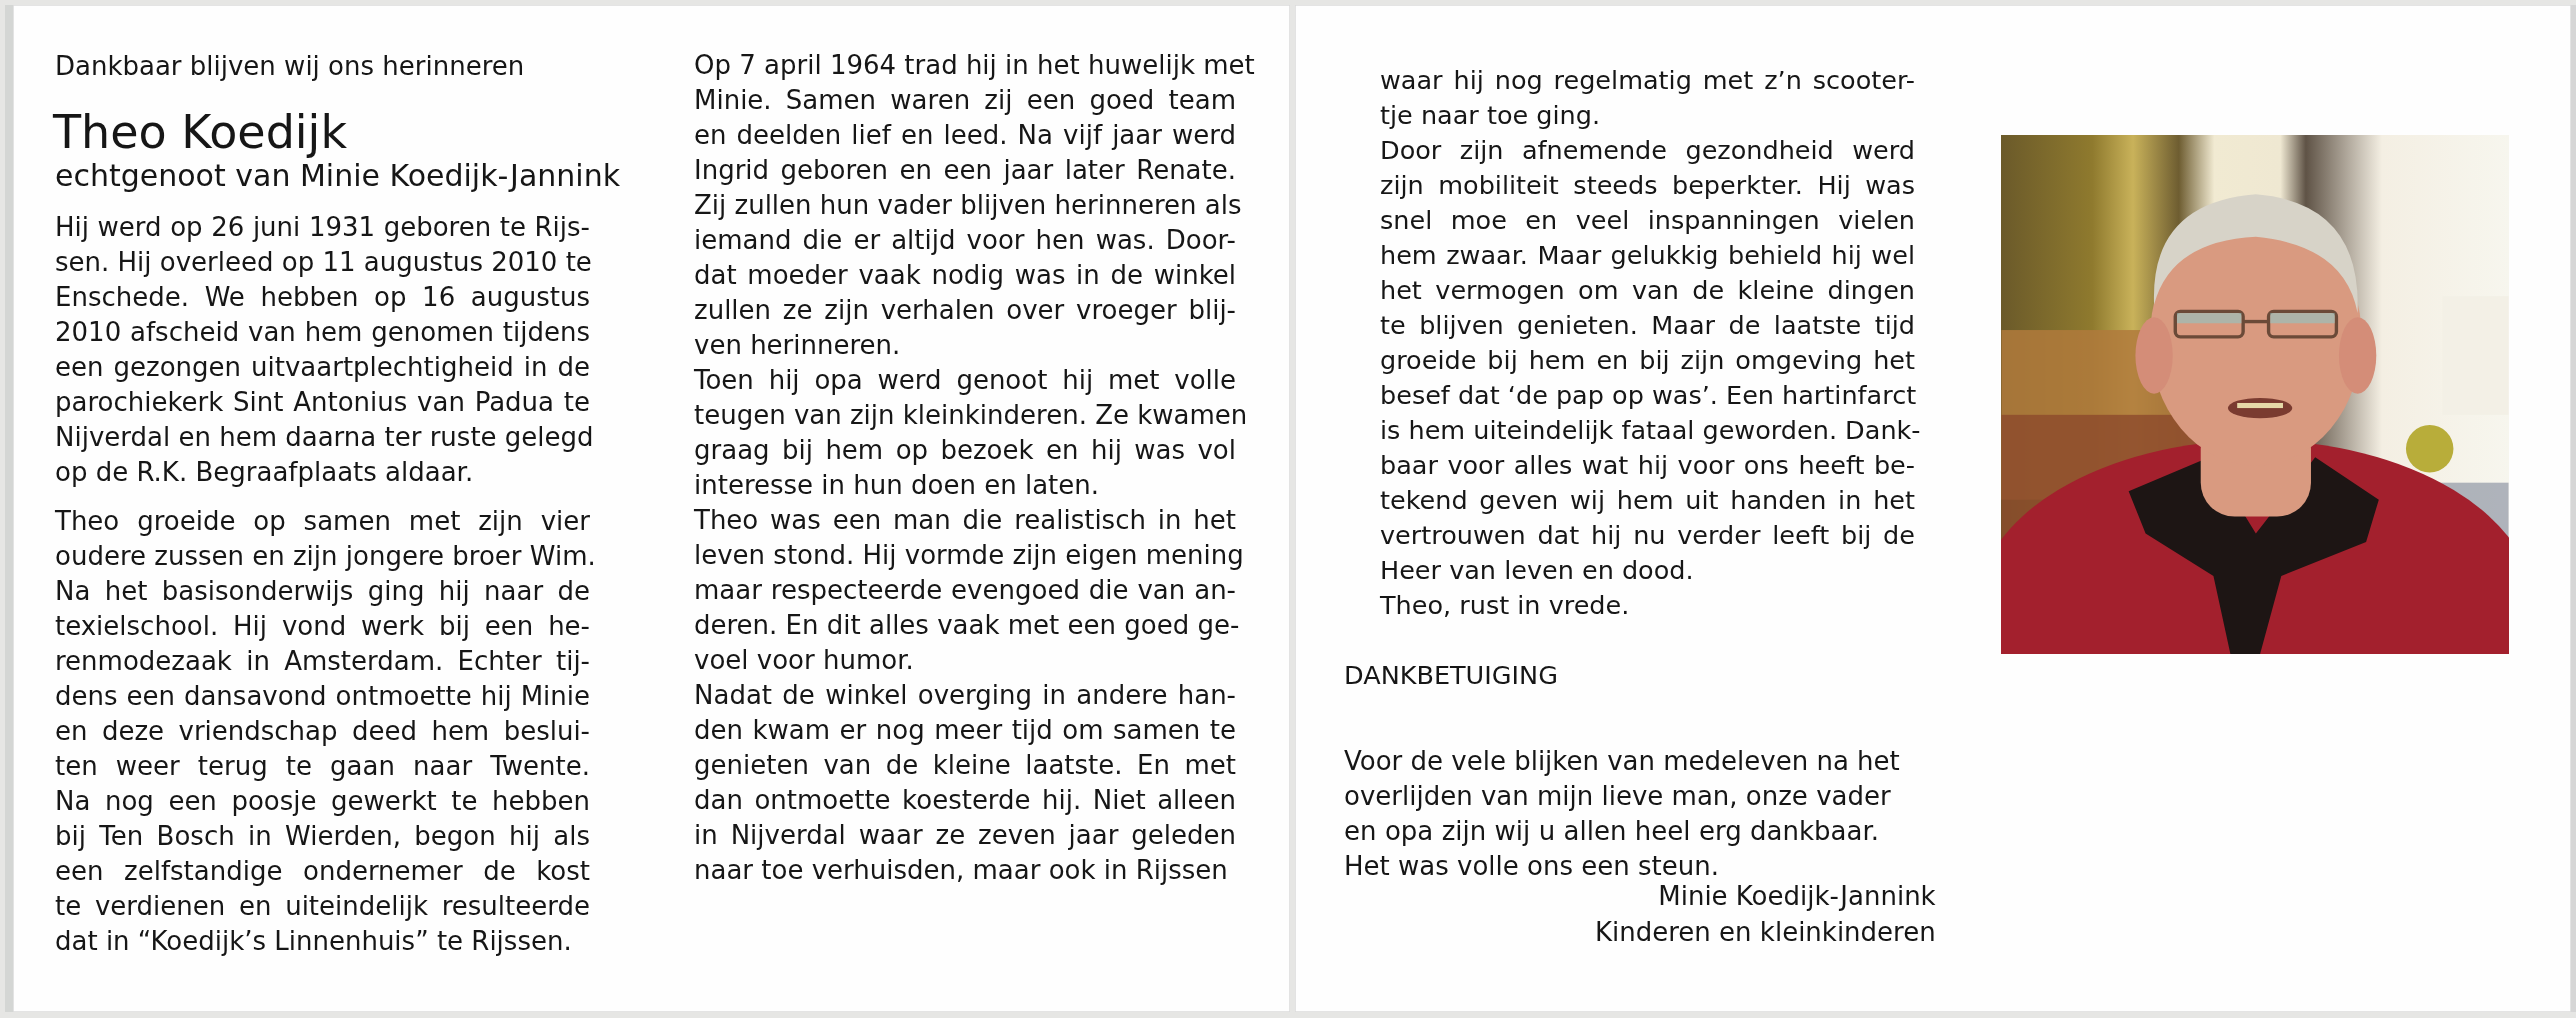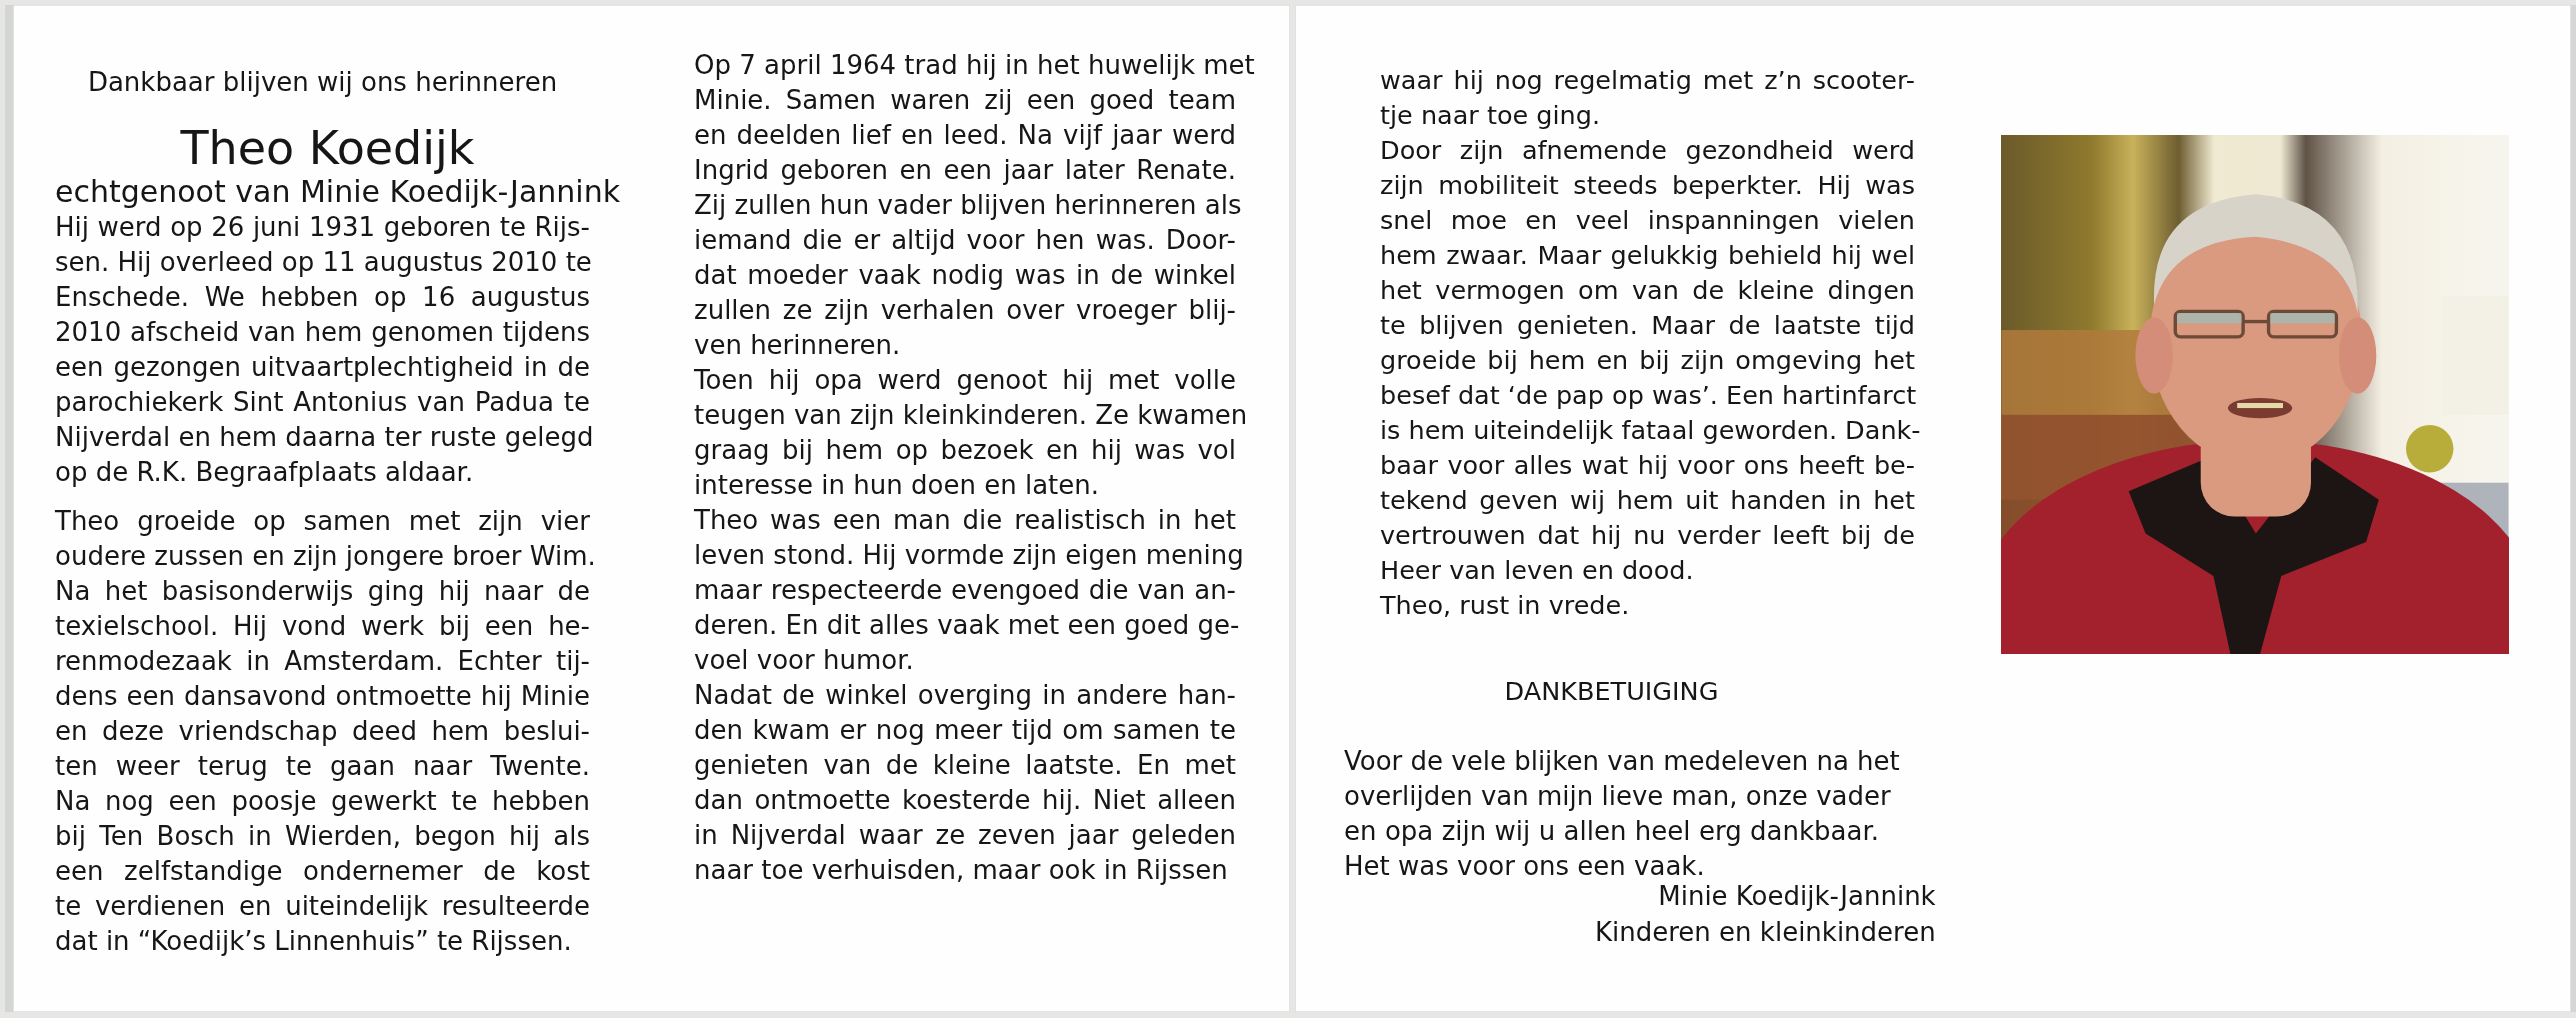--- a/index.html
+++ b/index.html
@@ -19,23 +19,23 @@
   .col {
     position: absolute; font-size: 26px; line-height: 35px;
     text-align: justify;
   }
   .line { display: block; white-space: nowrap; text-align-last: justify; }
   .line.last { text-align-last: left; }
   #col1 { left: 55px; top: 210px; width: 535px; }
   #col2 { left: 694px; top: 48px; width: 542px; }
   #col3 { left: 1380px; top: 63px; width: 535px; font-size: 25.5px; }
   .para-gap { height: 13.6px; }
-  .center { position: absolute; text-align: center; white-space: nowrap; margin-top: 16px; }
+  .center { position: absolute; white-space: nowrap; }
   #heading-intro { left: 55px; width: 535px; top: 51px; font-size: 26px; }
-  #heading-name  { left: 60px; width: 535px; top: 105px; font-size: 46px; }
+  #heading-name  { left: 53px; width: 535px; top: 105px; font-size: 46px; }
   #heading-spouse{ left: 55px; width: 535px; top: 158px; font-size: 30px; }
   #thanks-title { left: 1344px; width: 535px; top: 660px; font-size: 25.5px; }
   #thanks-body { position: absolute; left: 1344px; top: 744px; width: 535px; font-size: 26px; line-height: 35px; }
   #signature { position: absolute; left: 1595px; top: 878px; font-size: 26px; line-height: 36px; text-align: right; }
   #photo {
     position: absolute; left: 2001px; top: 135px; width: 508px; height: 519px;
     overflow: hidden;
     background: linear-gradient(90deg, #6b5a2a 0%, #8f7a2e 18%, #c9b25a 26%, #6e5d31 35%, #f1ead2 42%, #efe8d2 55%, #5f5346 60%, #f4efe3 75%, #f7f6ee 100%);
   }
   #photo svg { position: absolute; left: 0; top: 0; }
@@ -123,21 +123,21 @@
     <span class="line">vertrouwen dat hij nu verder leeft bij de</span>
     <span class="line last">Heer van leven en dood.</span>
     <span class="line last">Theo, rust in vrede.</span>
   </div>
 
 <div id="thanks-title" class="center">DANKBETUIGING</div>
 <div id="thanks-body">
     <span class="line">Voor de vele blijken van medeleven na het</span>
     <span class="line">overlijden van mijn lieve man, onze vader</span>
     <span class="line">en opa zijn wij u allen heel erg dankbaar.</span>
-    <span class="line last">Het was voor ons een vaak.</span>
+    <span class="line last">Het was volle ons een steun.</span>
   </div>
 
 <div id="signature">
   <div>Minie Koedijk-Jannink</div>
   <div>Kinderen en kleinkinderen</div>
 </div>
 
 <div id="photo" title="Portrait of Theo Koedijk: elderly man with grey hair and glasses, wearing a red sweater over a black collar, seated indoors">
   <svg width="508" height="519" viewBox="0 0 598 612">
     <rect x="0" y="230" width="230" height="200" fill="#b07a3c" opacity="0.85"></rect>

